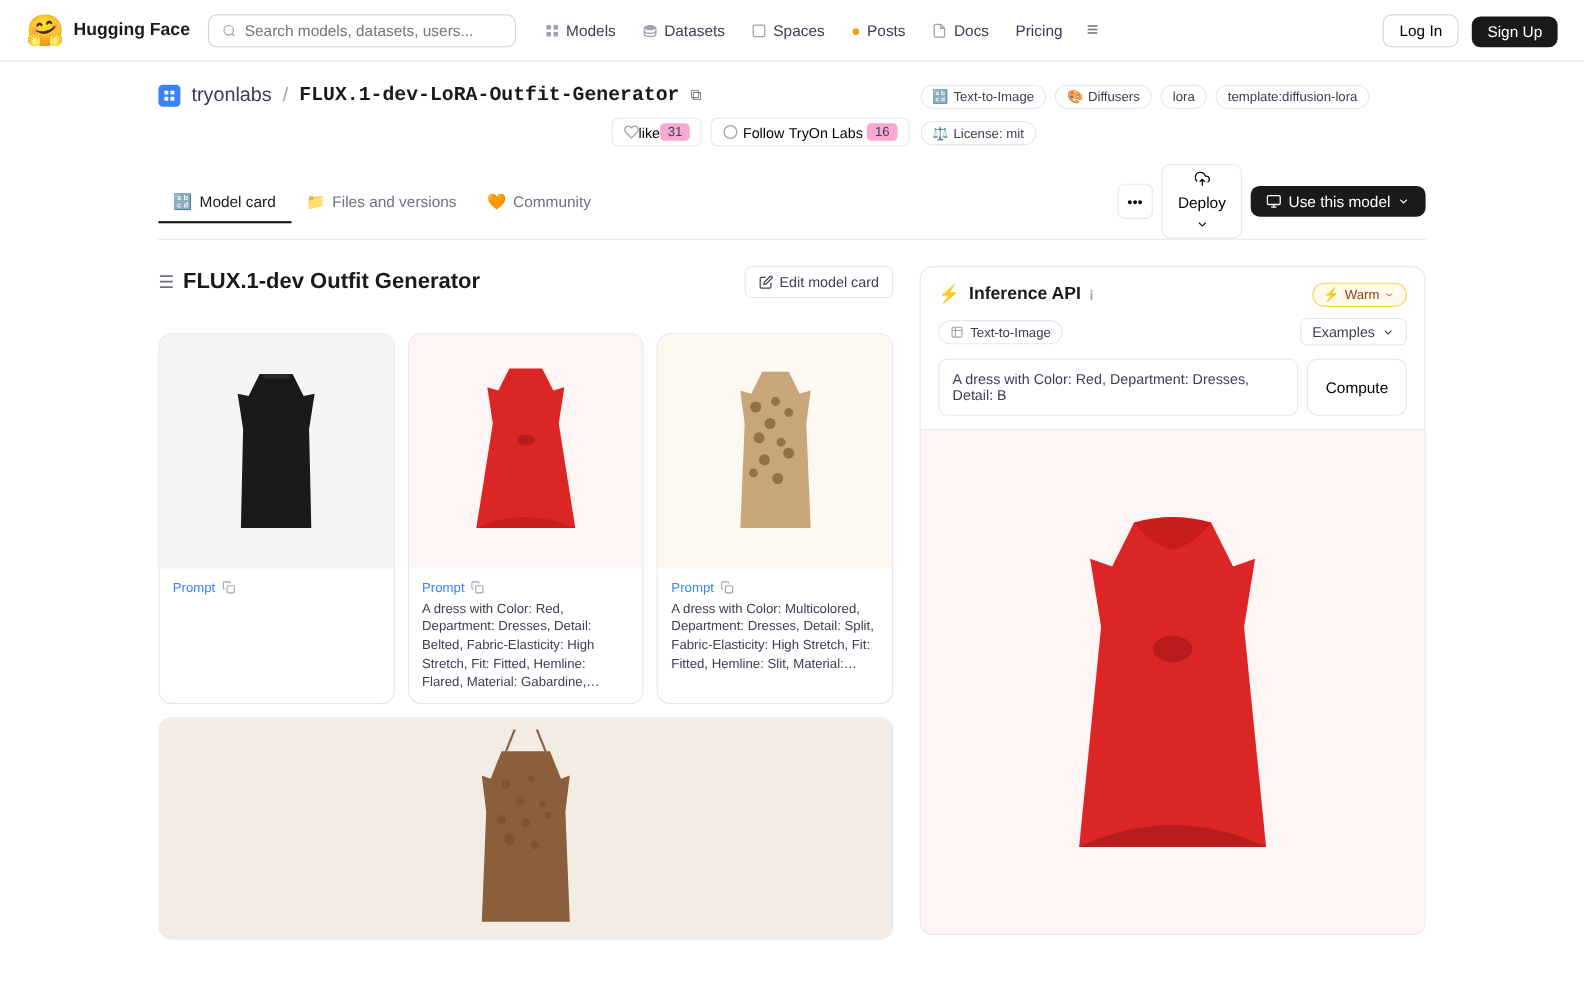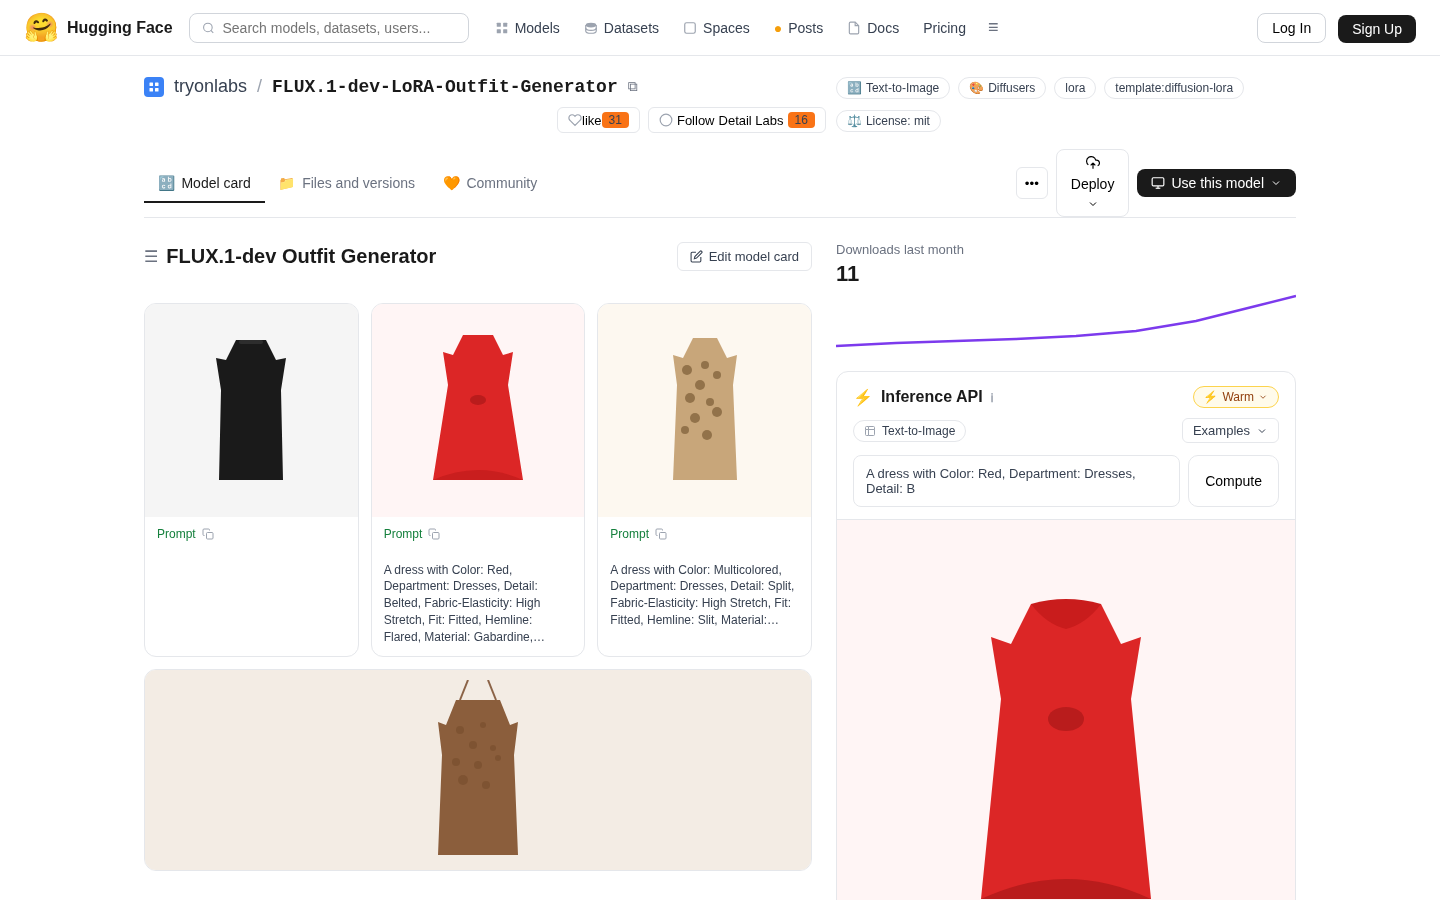--- a/index.html
+++ b/index.html
@@ -30,21 +30,21 @@
     
     .model-header { padding: 20px 0 12px; display: flex; gap: 10px; }
     .model-title-row { display: flex; align-items: center; gap: 10px; flex-wrap: wrap; }
     .model-icon { width: 20px; height: 20px; background: #3b82f6; border-radius: 4px; display: flex; align-items: center; justify-content: center; color: #fff; font-size: 10px; }
     .model-path { font-size: 18px; color: #374151; }
     .model-name { font-family: 'Courier New', monospace; font-weight: 700; font-size: 18px; }
     .copy-icon { color: #6b7280; cursor: pointer; font-size: 14px; }
     .model-actions { display: flex; align-items: center; gap: 8px; margin-left: auto; }
     .btn-like { display: flex; align-items: center; gap: 0; padding: 4px 10px; border: 1px solid #e5e7eb; border-radius: 6px; cursor: pointer; font-size: 13px; background: #fff; }
     .btn-follow { display: flex; align-items: center; gap: 4px; padding: 4px 10px; border: 1px solid #e5e7eb; border-radius: 6px; cursor: pointer; font-size: 13px; background: #fff; }
-    .badge { background: #f97316; border-radius: 4px; padding: 1px 7px; font-size: 12px; color: #374151; }
+    .badge { background: #f9a8d4; border-radius: 4px; padding: 1px 7px; font-size: 12px; color: #374151; }
     .tags-row { display: flex; align-items: center; gap: 8px; flex-wrap: wrap; }
     .tag { display: flex; align-items: center; gap: 4px; padding: 3px 10px; border: 1px solid #e5e7eb; border-radius: 999px; font-size: 12px; color: #374151; cursor: pointer; background: #fff; }
 
     
     .tabs-row { display: flex; align-items: center; border-bottom: 1px solid #e5e7eb; margin-bottom: 0; padding-top: 4px; }
     .tab { display: flex; align-items: center; gap: 6px; padding: 10px 14px; font-size: 14px; color: #6b7280; cursor: pointer; border-bottom: 2px solid transparent; margin-bottom: -1px; text-decoration: none; }
     .tab.active { color: #1a1a1a; border-bottom: 2px solid #1a1a1a; font-weight: 500; }
     .tab-actions { margin-left: auto; display: flex; align-items: center; gap: 8px; }
     .btn-more { width: 32px; height: 32px; border: 1px solid #e5e7eb; border-radius: 6px; display: flex; align-items: center; justify-content: center; cursor: pointer; background: #fff; }
     .btn-deploy { display: flex; align-items: center; gap: 6px; padding: 6px 14px; border: 1px solid #e5e7eb; border-radius: 8px; cursor: pointer; font-size: 14px; background: #fff; flex-direction: column; }
@@ -59,21 +59,21 @@
     .section-header { display: flex; align-items: center; gap: 8px; margin-bottom: 16px; }
     .hamburger-icon { color: #6b7280; font-size: 16px; }
     .section-title { font-size: 20px; font-weight: 600; color: #1a1a1a; }
     .edit-model-card { display: flex; align-items: center; gap: 6px; padding: 6px 12px; border: 1px solid #e5e7eb; border-radius: 6px; font-size: 13px; color: #374151; cursor: pointer; background: #fff; margin-bottom: 16px; width: fit-content; margin-left: auto; }
 
     
     .gallery-grid { display: grid; grid-template-columns: repeat(3, 1fr); gap: 12px; }
     .gallery-card { border: 1px solid #e5e7eb; border-radius: 12px; overflow: hidden; }
     .gallery-img { width: 100%; aspect-ratio: 1/1; background: #f9fafb; display: flex; align-items: center; justify-content: center; overflow: hidden; }
     .gallery-caption { padding: 10px 12px; }
-    .prompt-row { display: flex; align-items: center; gap: 6px; font-size: 12px; color: #15803d; margin-bottom: 21px; }
+    .prompt-row { display: flex; align-items: center; gap: 6px; font-size: 12px; color: #3b82f6; margin-bottom: 4px; }
     .prompt-text { font-size: 12px; color: #374151; line-height: 1.4; }
 
     
     .bottom-card { border: 1px solid #e5e7eb; border-radius: 12px; overflow: hidden; margin-top: 12px; }
     .bottom-img { width: 100%; height: 200px; background: #f3ece4; display: flex; align-items: center; justify-content: center; font-size: 64px; }
 
     
     .downloads-section { margin-bottom: 20px; }
     .downloads-label { font-size: 13px; color: #6b7280; margin-bottom: 4px; }
     .downloads-count { font-size: 22px; font-weight: 700; }
@@ -181,21 +181,21 @@
               <path d="M20.84 4.61a5.5 5.5 0 0 0-7.78 0L12 5.67l-1.06-1.06a5.5 5.5 0 0 0-7.78 7.78l1.06 1.06L12 21.23l7.78-7.78 1.06-1.06a5.5 5.5 0 0 0 0-7.78z"></path>
             </svg>
           <span>like</span>
           <span class="badge">31</span>
         </button>
         <button class="btn-follow">
           <svg width="14" height="14" viewBox="0 0 24 24" fill="none" stroke="#9ca3af" stroke-width="2">
               <circle cx="12" cy="12" r="10"></circle>
             </svg>
           <span>Follow</span>
-          <span>Detail Labs</span>
+          <span>TryOn Labs</span>
           <span class="badge">16</span>
         </button>
       </div>
     </div>
 
     <div class="tags-row">
       <span class="tag">
         <span>🔡</span>
         <span>Text-to-Image</span>
       </span>
@@ -358,29 +358,20 @@
             <circle cx="80" cy="78" r="3" fill="#6B4423" opacity="0.4"></circle>
             <circle cx="45" cy="100" r="5" fill="#6B4423" opacity="0.4"></circle>
             <circle cx="68" cy="105" r="4" fill="#6B4423" opacity="0.4"></circle>
           </svg>
         </div>
       </div>
     </div>
 
     <div class="right-panel">
 
-      <div class="downloads-section">
-        <div class="downloads-label">Downloads last month</div>
-        <div class="downloads-count">11</div>
-        <div class="chart-area">
-          <svg class="chart-svg" viewBox="0 0 460 60" preserveAspectRatio="none">
-            <path d="M0,55 L60,52 L120,50 L180,48 L240,45 L300,40 L360,30 L420,15 L460,5" fill="none" stroke="#7c3aed" stroke-width="2.5"></path>
-          </svg>
-        </div>
-      </div>
 
       <div class="inference-card">
         <div class="inference-header">
           <div class="inference-title">
             <span style="color:#f59e0b;">⚡</span>
             <span>Inference API</span>
             <span style="color:#9ca3af;font-size:12px;">ℹ</span>
           </div>
           <div class="warm-badge">
             <span>⚡</span>

